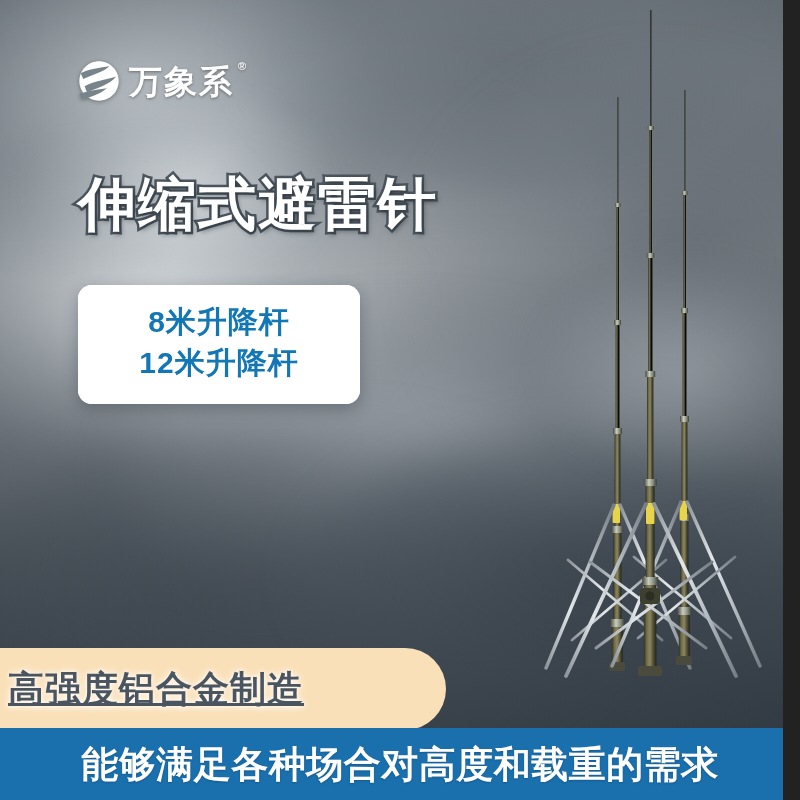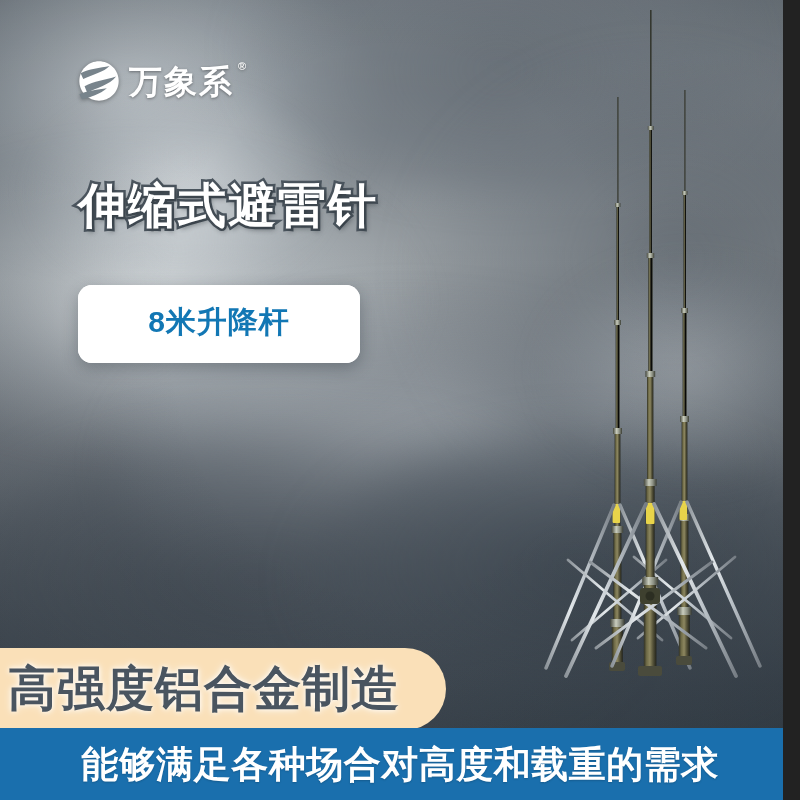--- a/index.html
+++ b/index.html
@@ -131,22 +131,22 @@
     font-size: 11px;
     font-weight: 700;
     line-height: 1;
     color: #ffffff;
   }
 
   
   .main-title {
     position: absolute;
     left: 78px;
-    top: 180px;
-    font-size: 48px;
+    top: 172px;
+    font-size: 58px;
     font-weight: 700;
     color: #ffffff;
     letter-spacing: 2px;
     line-height: 1.1;
     white-space: nowrap;
     -webkit-text-stroke: 5px #4c565f;
     paint-order: stroke fill;
     text-shadow: 2px 3px 5px rgba(20,26,32,0.45);
   }
 
@@ -195,26 +195,27 @@
     width: 460px;
     height: 82px;
     background: #fae0b8;
     border-radius: 0 41px 41px 0;
     display: flex;
     align-items: center;
   }
   .banner-cream-text {
     margin-left: 22px;
     color: #4a5560;
-    font-size: 48px;
+    font-size: 36px;
     font-weight: 700;
     letter-spacing: 1px;
     line-height: 1;
     white-space: nowrap;
     text-shadow: 0 0 5px rgba(255,255,255,0.95), 0 0 10px rgba(255,255,255,0.7);
+    text-decoration: underline;
   }
   .banner-blue {
     position: absolute;
     left: 0;
     top: 728px;
     width: 800px;
     height: 72px;
     background: #1a6fad;
     display: flex;
     align-items: center;
@@ -371,20 +372,21 @@
       <span>万象系</span>
       <span class="logo-reg">®</span>
     </div>
   </div>
 
   <div class="main-title">伸缩式避雷针</div>
 
   <div class="spec-card">
     <div class="spec-body">
       <div class="spec-row">8米升降杆</div>
+      <div class="spec-row">12米升降杆</div>
     </div>
   </div>
 
   <div class="banner-cream">
     <div class="banner-cream-text">高强度铝合金制造</div>
   </div>
   <div class="banner-blue">
     <div class="banner-blue-text">能够满足各种场合对高度和载重的需求</div>
   </div>
 

